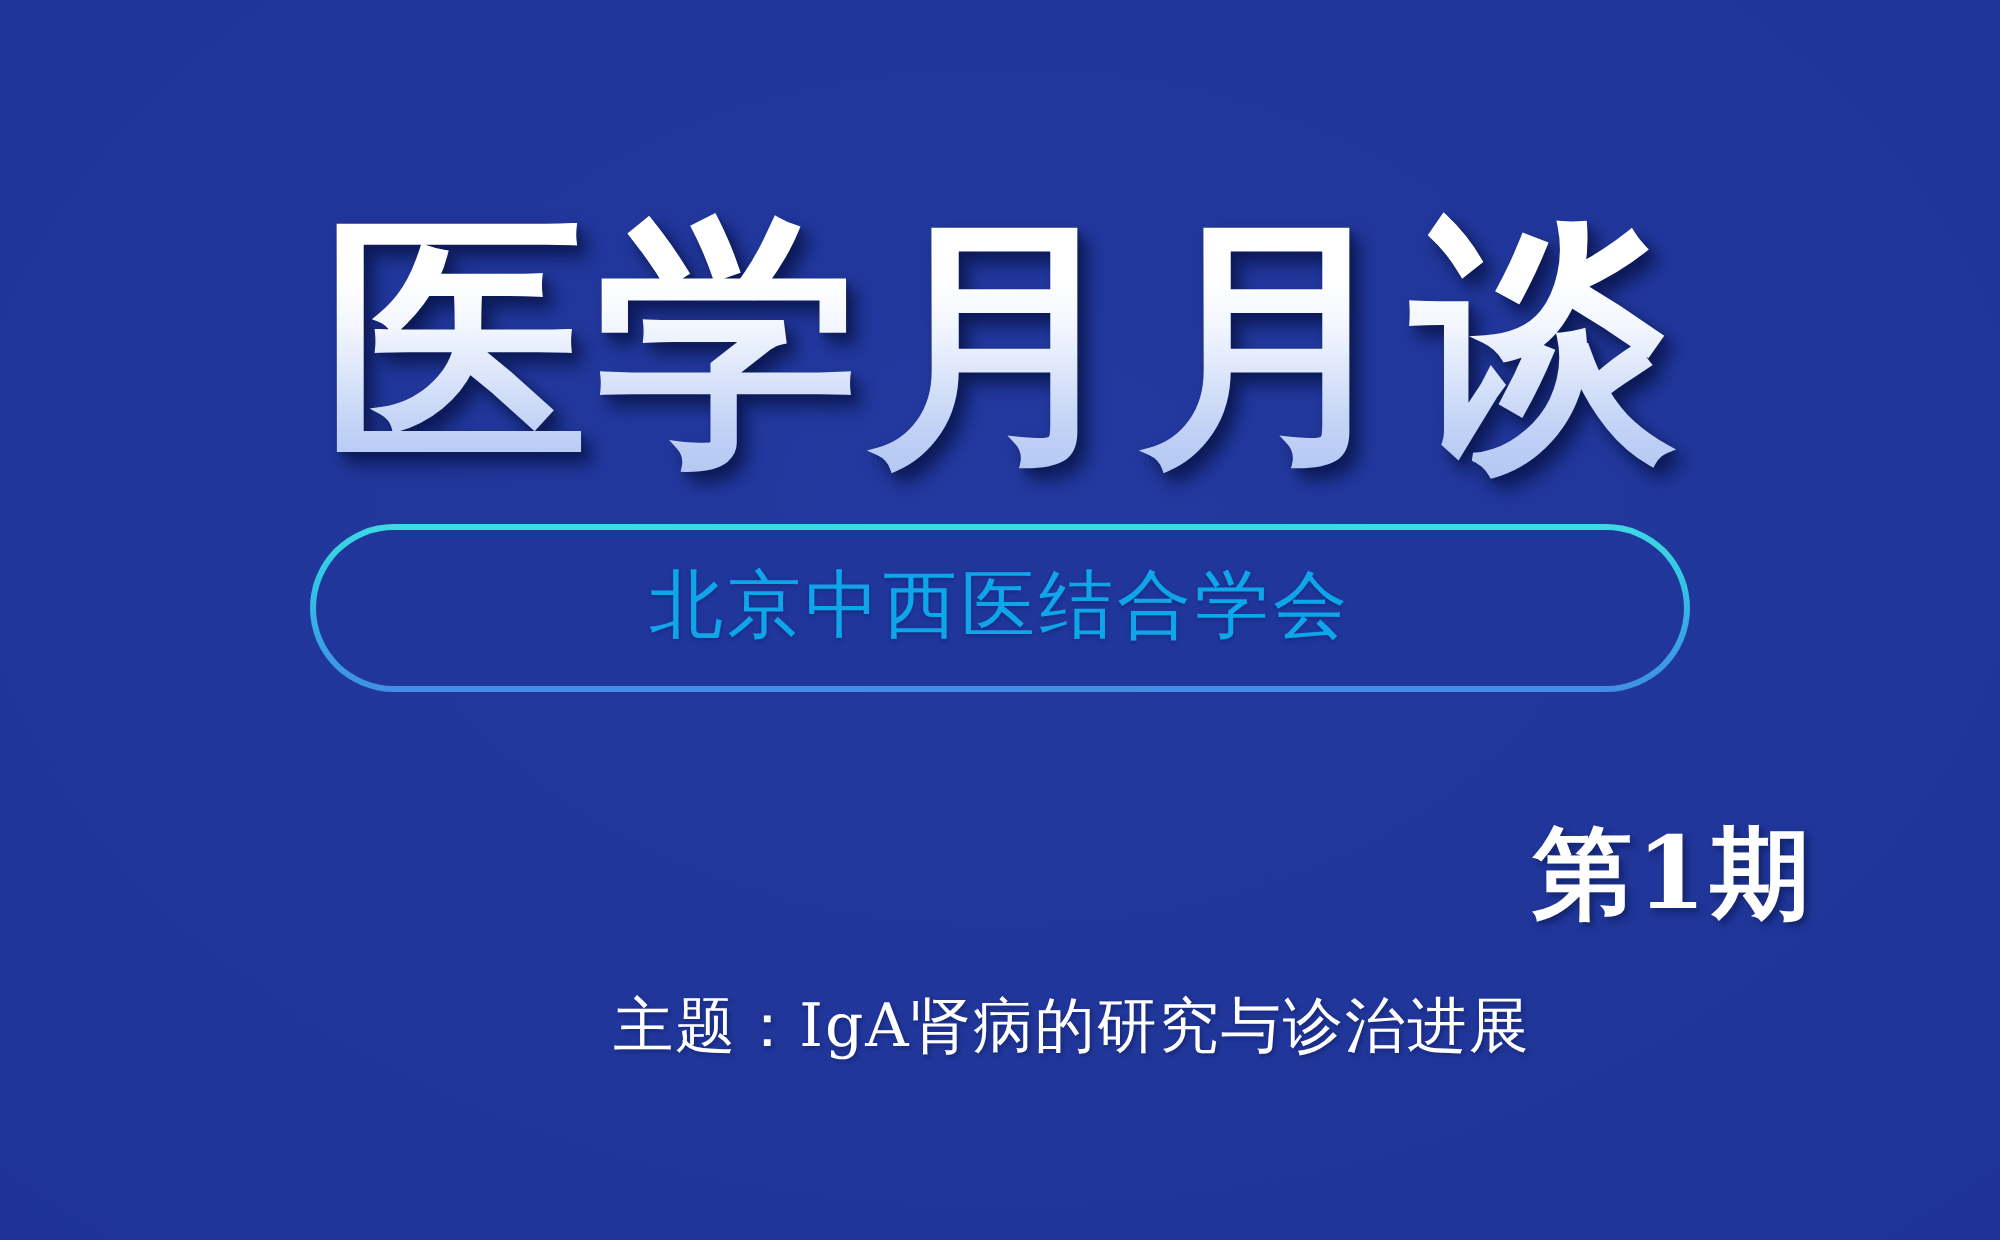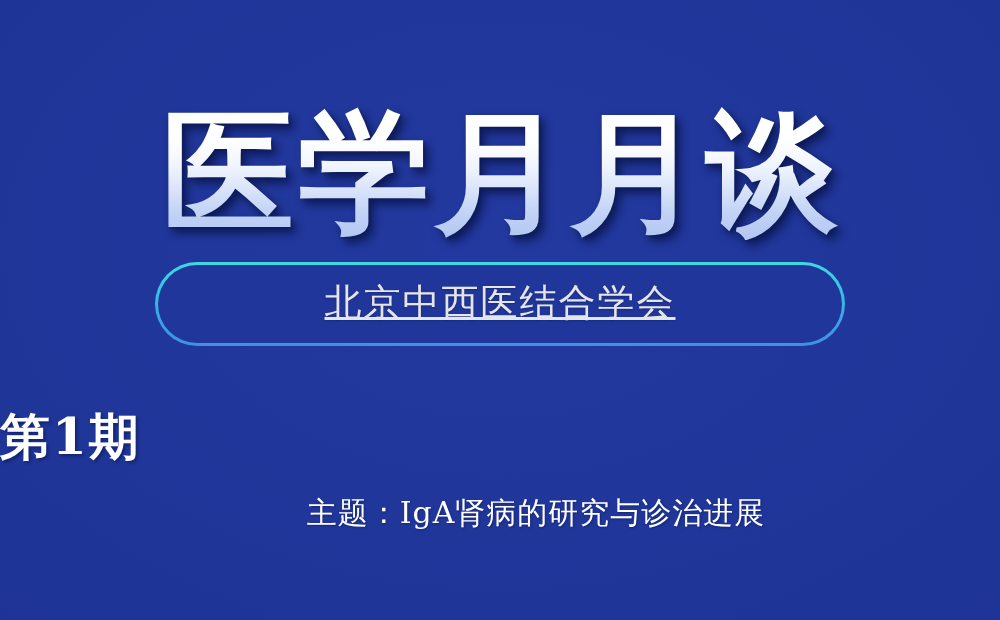--- a/index.html
+++ b/index.html
@@ -82,35 +82,35 @@
     border-radius: 45px;
     background: #20369b;
     display: flex;
     align-items: center;
     justify-content: center;
   }
   #org-name {
     font-family: "DejaVu Serif", "Liberation Serif", serif;
     font-size: 37px;
     font-weight: 400;
-    color: #e5e5e5;
+    color: #0ea5e9;
     letter-spacing: 2px;
     white-space: nowrap;
     text-shadow: 0 1px 2px rgba(10, 24, 80, 0.35);
     transform: translateY(-1px);
-    text-decoration: underline;
   }
 
   
   #issue-block {
     position: absolute;
     left: 0;
     top: 404px;
     width: 891px;
-    text-align: left;
+    text-align: right;
+    padding-left: 16px;
   }
   #issue-number {
     display: inline-block;
     font-family: "DejaVu Serif", "Liberation Serif", serif;
     font-size: 50px;
     font-weight: 700;
     color: #ffffff;
     letter-spacing: 2px;
     white-space: nowrap;
     text-shadow: 2px 2px 3px rgba(10, 22, 76, 0.55);

